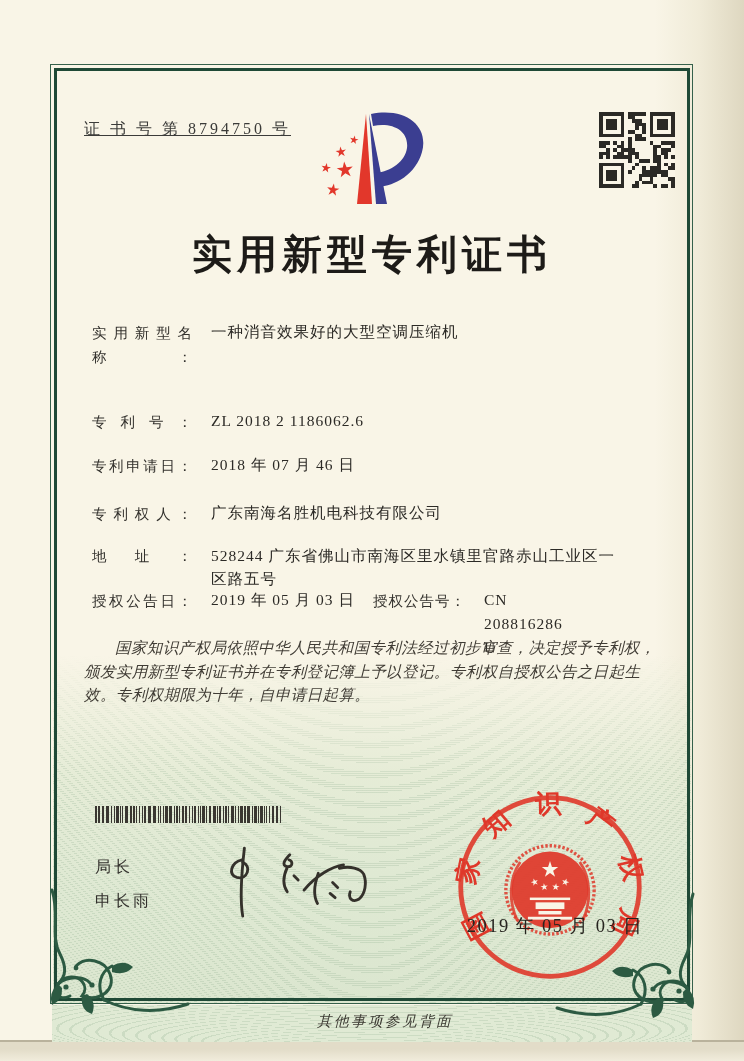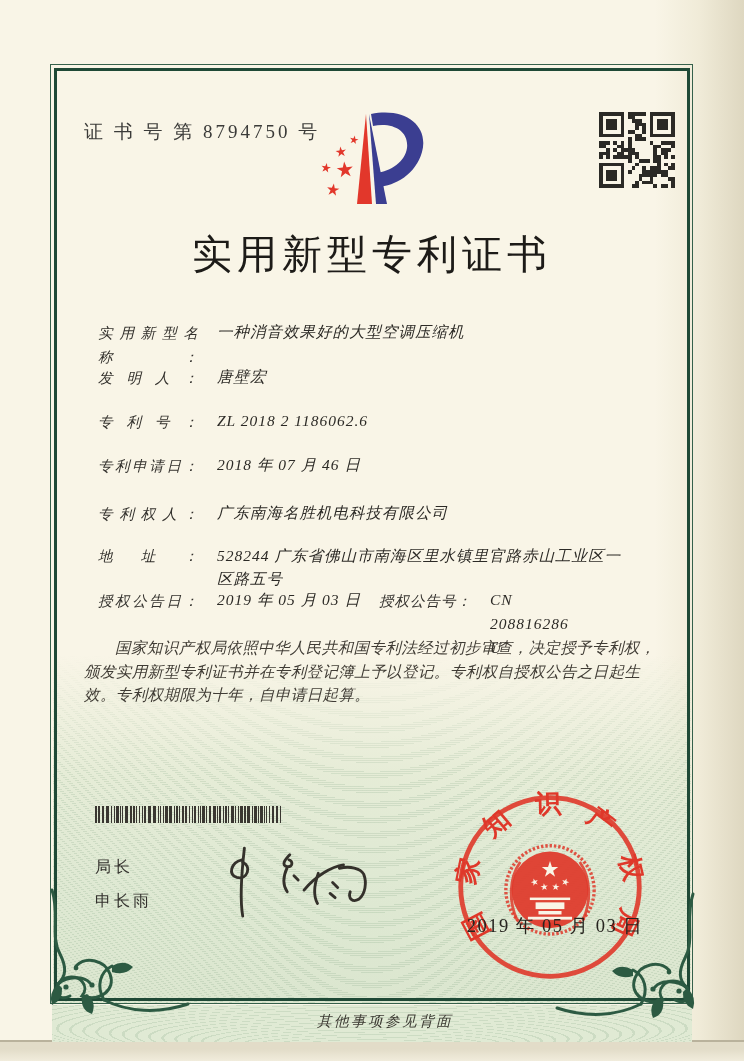--- a/index.html
+++ b/index.html
@@ -21,28 +21,28 @@
     background:repeating-radial-gradient(140% 100% at 50% 140%, rgba(106,148,112,.17) 0 1.2px, rgba(0,0,0,0) 1.2px 5.5px);
     -webkit-mask-image:linear-gradient(180deg, transparent 0, #000 130px);
     mask-image:linear-gradient(180deg, transparent 0, #000 130px);
   }
   .below-strip{ position:absolute; left:52px; top:1005px; width:640px; height:37px; z-index:1; background:#e0ead4; }
   .below-strip::after{ -webkit-mask-image:none; mask-image:none; }
   
   .b-outer{ position:absolute; left:50px; top:64px; width:643px; height:940px; border:1.5px solid #35614b; z-index:2; }
   .b-inner{ position:absolute; inset:2.5px; border:3px solid #1f4936; }
   
-  .cert-no{ position:absolute; left:84px; top:119px; z-index:3; font-size:19px; letter-spacing:3px; color:#3b3b39; }
+  .cert-no{ position:absolute; left:84px; top:119px; z-index:3; font-size:16px; letter-spacing:3px; color:#3b3b39;text-decoration:underline; }
   .logo{ position:absolute; left:314px; top:108px; width:122px; height:102px; z-index:3; }
   .qr{ position:absolute; left:597px; top:112px; width:80px; height:76px; z-index:3; }
   .title{ position:absolute; left:0; right:0; top:227px; z-index:3; text-align:center;
-    font-size:40px; font-weight:400; letter-spacing:5px; color:#1d1b18; }
+    font-size:40px; font-weight:700; letter-spacing:5px; color:#1d1b18; }
   
   .fields{ position:absolute; left:84px; top:320px; width:590px; height:300px; z-index:3; font-size:15.5px; }
-  .frow{ position:absolute; left:14px; display:flex; line-height:24px;font-style:italic; }
+  .frow{ position:absolute; left:8px; display:flex; line-height:24px; }
   .r0{top:0}.r1{top:45px}.r2{top:89px}.r3{top:133px}.r4{top:181px}.r5{top:224px; line-height:23px}.r6{top:268px}
   .flabel{ display:inline-block; width:100px; min-width:100px; font-size:14.5px; color:#33312d;
     text-align:justify; text-align-last:justify; padding-top:1px; }
   .fvalue{ margin-left:19px; letter-spacing:1px; color:#2c2a26; }
   .addr-val{ width:412px; }
   .grant-no-pair{ position:absolute; left:281px; top:0; display:flex; }
   .grant-no-pair .flabel{ width:92px; min-width:92px; }
   
   .body-text{ position:absolute; left:84px; top:623px; width:576px; z-index:3;
     font-style:italic; font-size:15.5px; line-height:23.5px; letter-spacing:.4px; color:#403c35;margin-top:13px; }
@@ -238,24 +238,20 @@
     </svg>
   </div>
 
   <div class="title">实用新型专利证书</div>
 
   <div class="fields">
     <div class="frow r0">
       <span class="flabel">实用新型名称：</span>
       <span class="fvalue">一种消音效果好的大型空调压缩机</span>
     </div>
-    <div class="frow r1">
-      <span class="flabel">发明人：</span>
-      <span class="fvalue">唐壁宏</span>
-    </div>
     <div class="frow r2">
       <span class="flabel">专利号：</span>
       <span class="fvalue">ZL 2018 2 1186062.6</span>
     </div>
     <div class="frow r3">
       <span class="flabel">专利申请日：</span>
       <span class="fvalue">2018 年 07 月 46 日</span>
     </div>
     <div class="frow r4">
       <span class="flabel">专利权人：</span>

